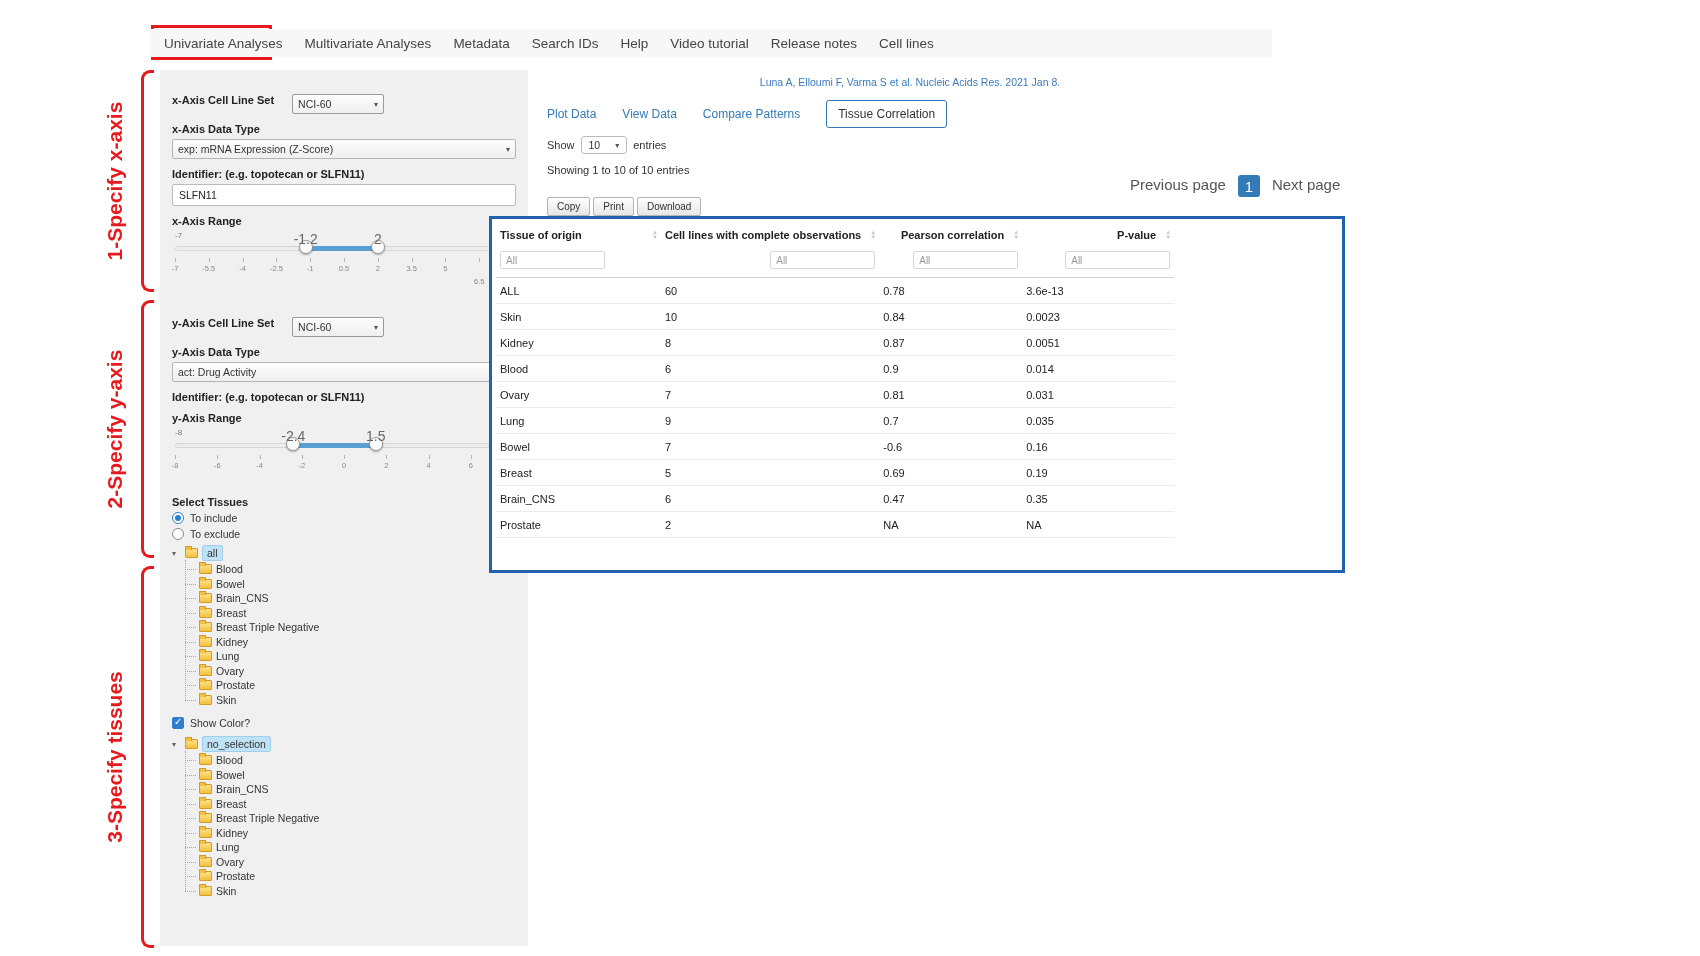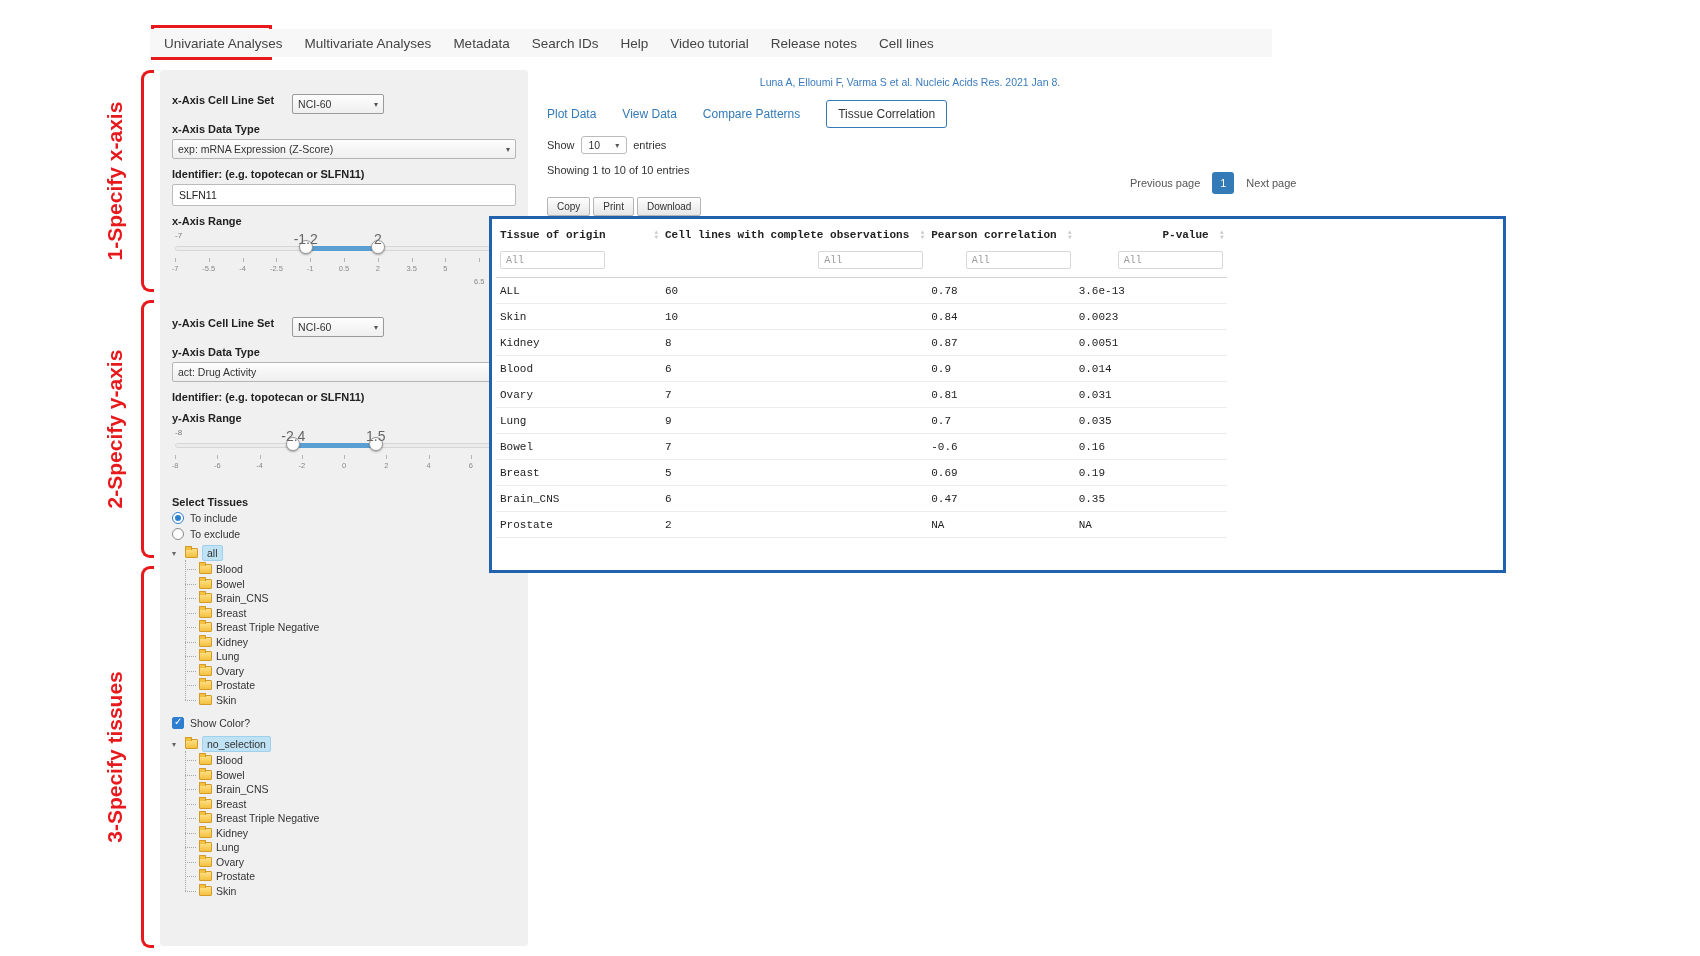--- a/index.html
+++ b/index.html
@@ -80,30 +80,30 @@
   
   .citation{position:absolute;left:495px;top:74px;width:830px;text-align:center;font-size:10.5px;color:#333;line-height:1.55;}
   .citation .cite-link{color:#3a7bbf;cursor:pointer;}
   .tabs{position:absolute;left:547px;top:100px;display:flex;align-items:center;gap:26px;font-size:12px;height:28px;}
   .tab{color:#337ab7;cursor:pointer;white-space:nowrap;}
   .tab-active{color:#333;border:1px solid #337ab7;border-radius:3px;padding:6px 11px;background:#fff;}
   .show-entries{position:absolute;left:547px;top:136px;display:flex;align-items:center;gap:6px;font-size:11px;color:#333;}
   .mini-select{display:inline-flex;align-items:center;gap:9px;border:1px solid #bbb;border-radius:3px;
                padding:2px 7px;font-size:10.5px;background:#fff;cursor:pointer;}
   .showing{position:absolute;left:547px;top:164px;font-size:11px;color:#333;}
-  .pagination{position:absolute;left:1122px;top:172px;display:flex;align-items:center;gap:4px;font-size:11px;color:#555;}
+  .pagination{position:absolute;left:1122px;top:172px;display:flex;align-items:flex-end;gap:4px;font-size:15px;color:#555;}
   .page-btn{padding:4px 8px;cursor:pointer;color:#555;white-space:nowrap;}
   .page-num{min-width:22px;height:22px;display:flex;align-items:center;justify-content:center;
             background:#337ab7;color:#fff;border-radius:3px;cursor:pointer;}
   .export-btns{position:absolute;left:547px;top:197px;display:flex;gap:3px;}
   .dt-btn{font-size:10px;color:#333;background:linear-gradient(#fefefe,#e6e6e6);border:1px solid #b5b5b5;
           border-radius:2px;padding:3px 9px;cursor:pointer;font-family:inherit;}
 
   
-  .table-outline{position:absolute;left:489px;top:216px;width:1017px;height:357px;border:3px solid #2062ae;background:#fff;font-family:Liberation Mono, monospace;}
+  .table-outline{position:absolute;left:489px;top:216px;width:856px;height:357px;border:3px solid #2062ae;background:#fff;}
   .data-table{border-collapse:collapse;margin:2px 0 0 4px;font-size:11px;color:#222;table-layout:fixed;}
   .data-table th,.data-table td{overflow:hidden;white-space:nowrap;}
   .data-table th{font-weight:bold;text-align:left;padding:8px 18px 8px 4px;position:relative;font-size:11px;color:#222;}
   .data-table th.col1,.data-table th.col2,.data-table th.col3{text-align:right;}
   .col0{width:165px;} .col1{width:200px;} .col2{width:143px;} .col3{width:152px;}
   .sort-icon{position:absolute;right:3px;top:50%;transform:translateY(-50%);display:inline-flex;flex-direction:column;align-items:center;}
   .sort-icon i{font-style:normal;font-size:6px;line-height:5px;color:#c8c8c8;}
   .filter-row th{padding:2px 4px 8px;text-align:left;border-bottom:1px solid #d2d2d2;}
   .filter-row input{width:105px;height:18px;border:1px solid #d8d8d8;border-radius:2px;padding:0 5px;
                     font-size:10px;color:#333;font-family:inherit;background:#fff;}

